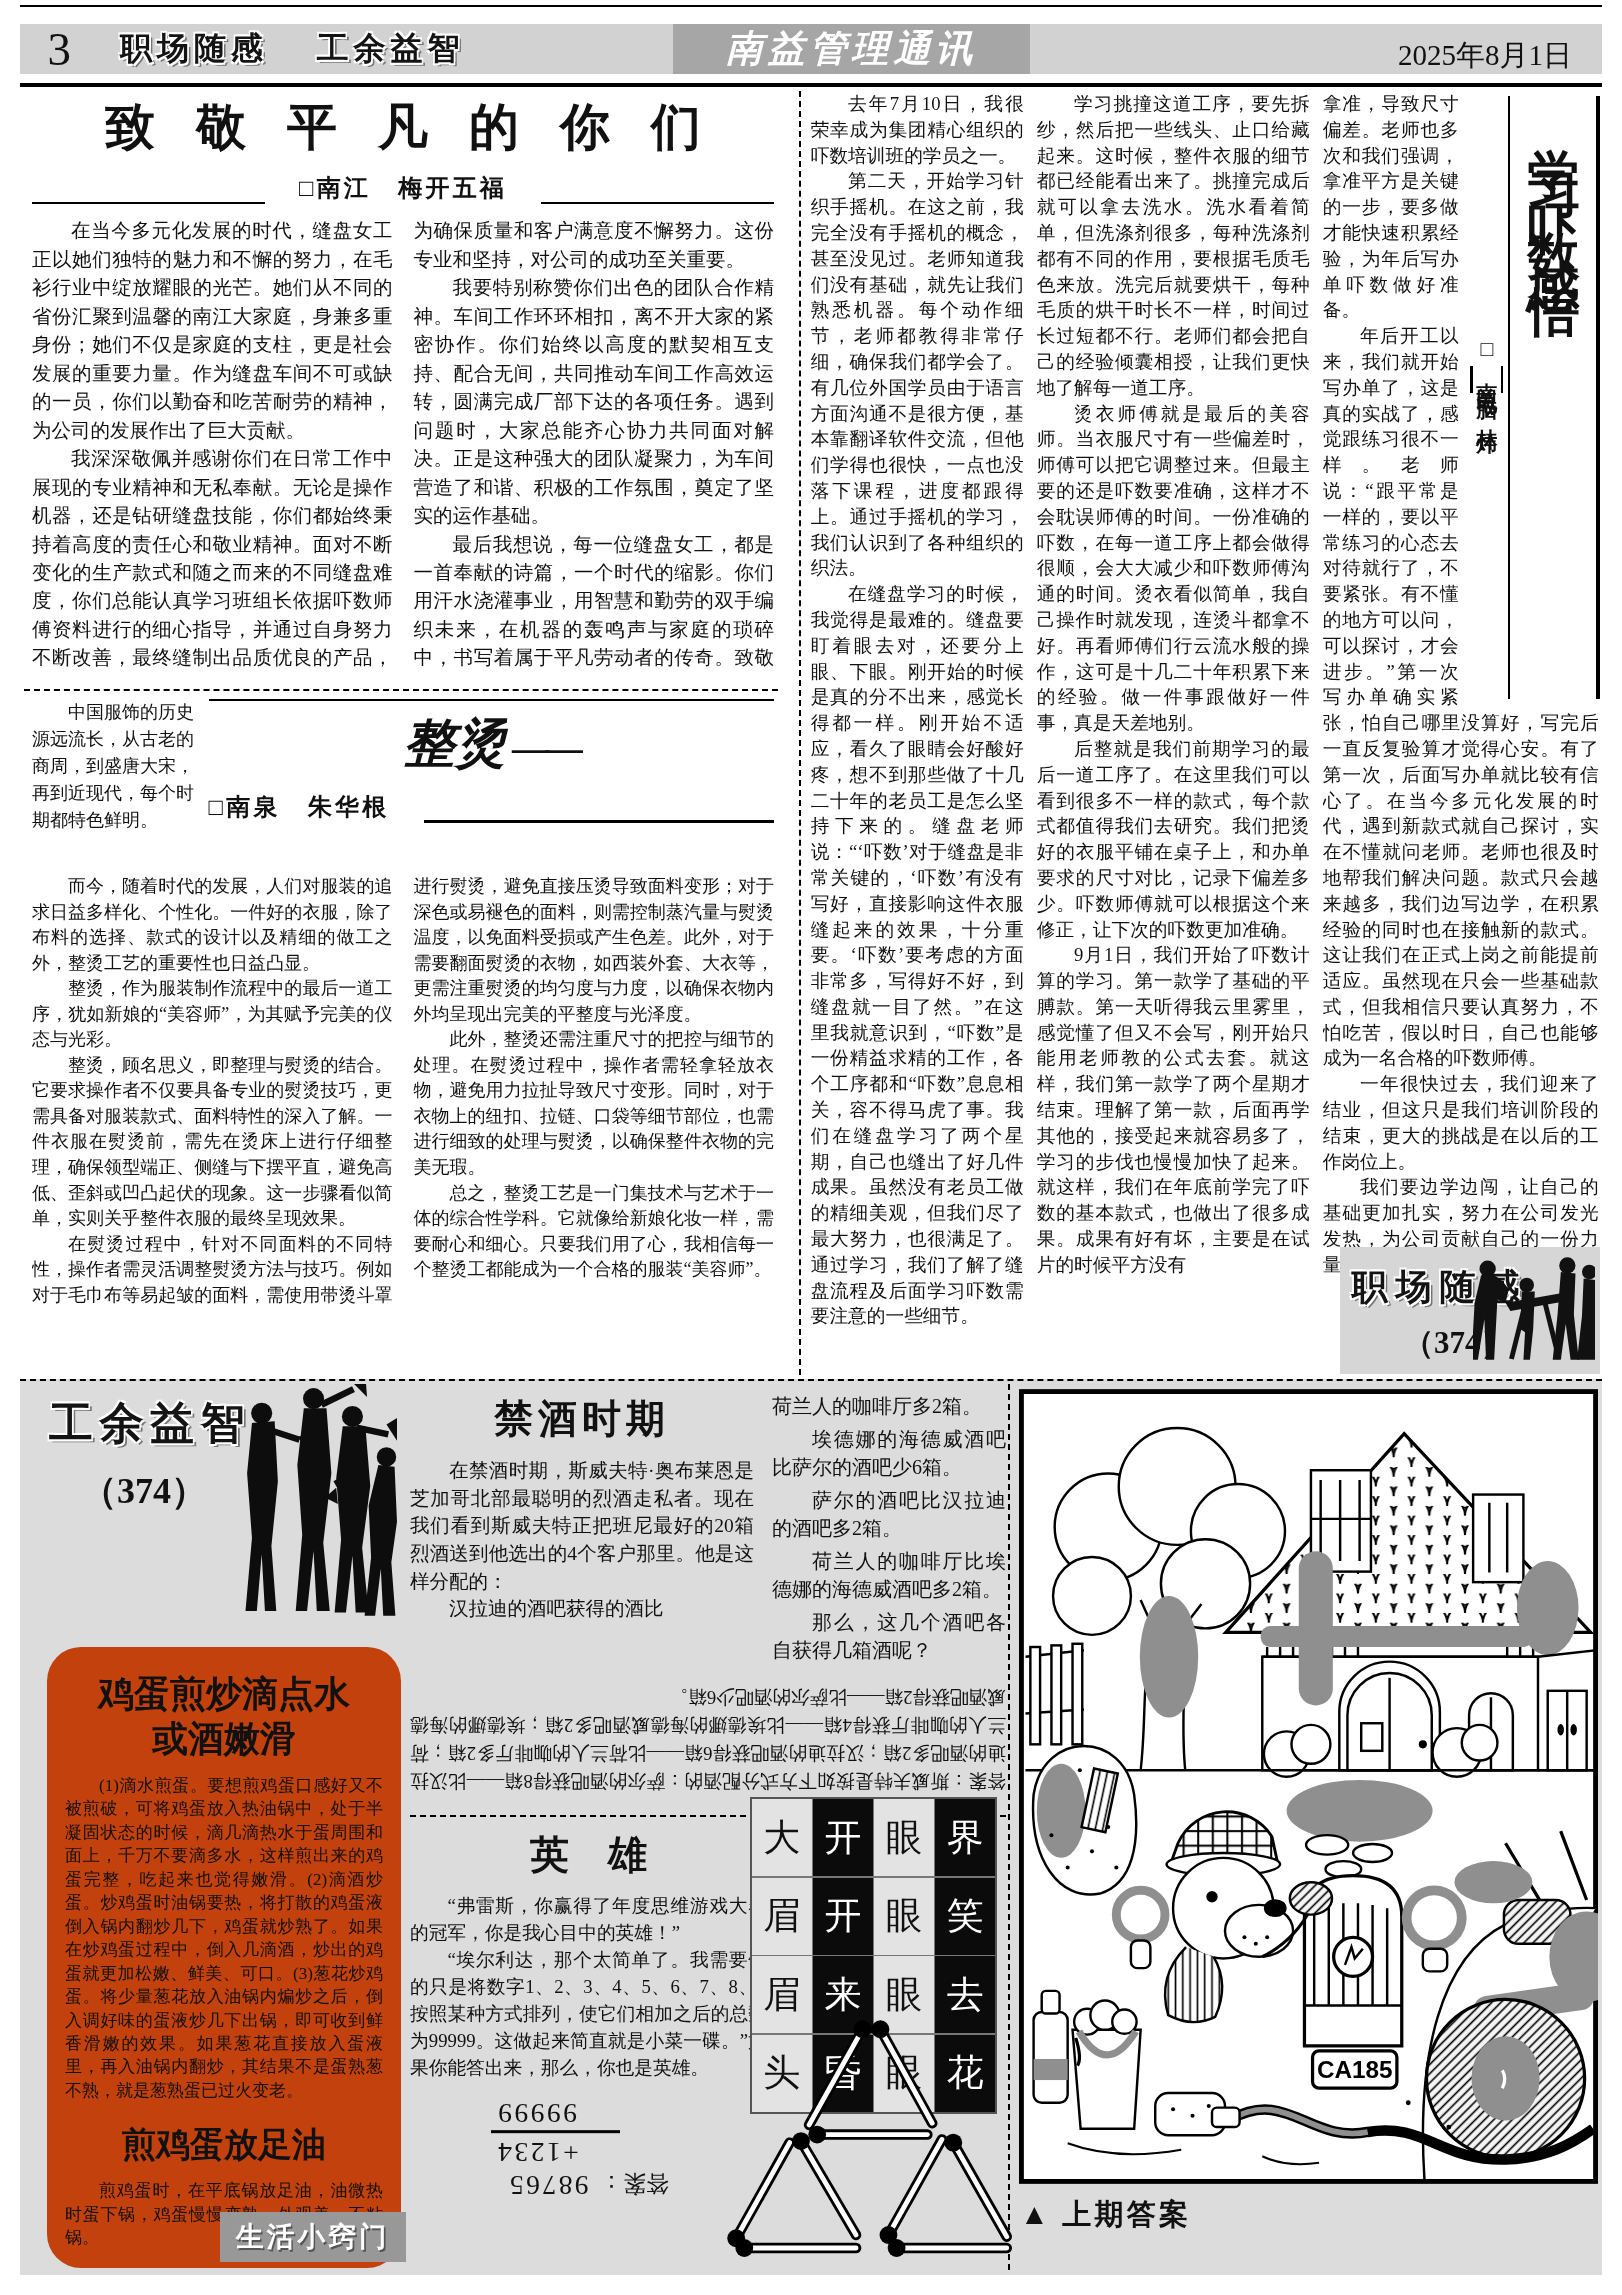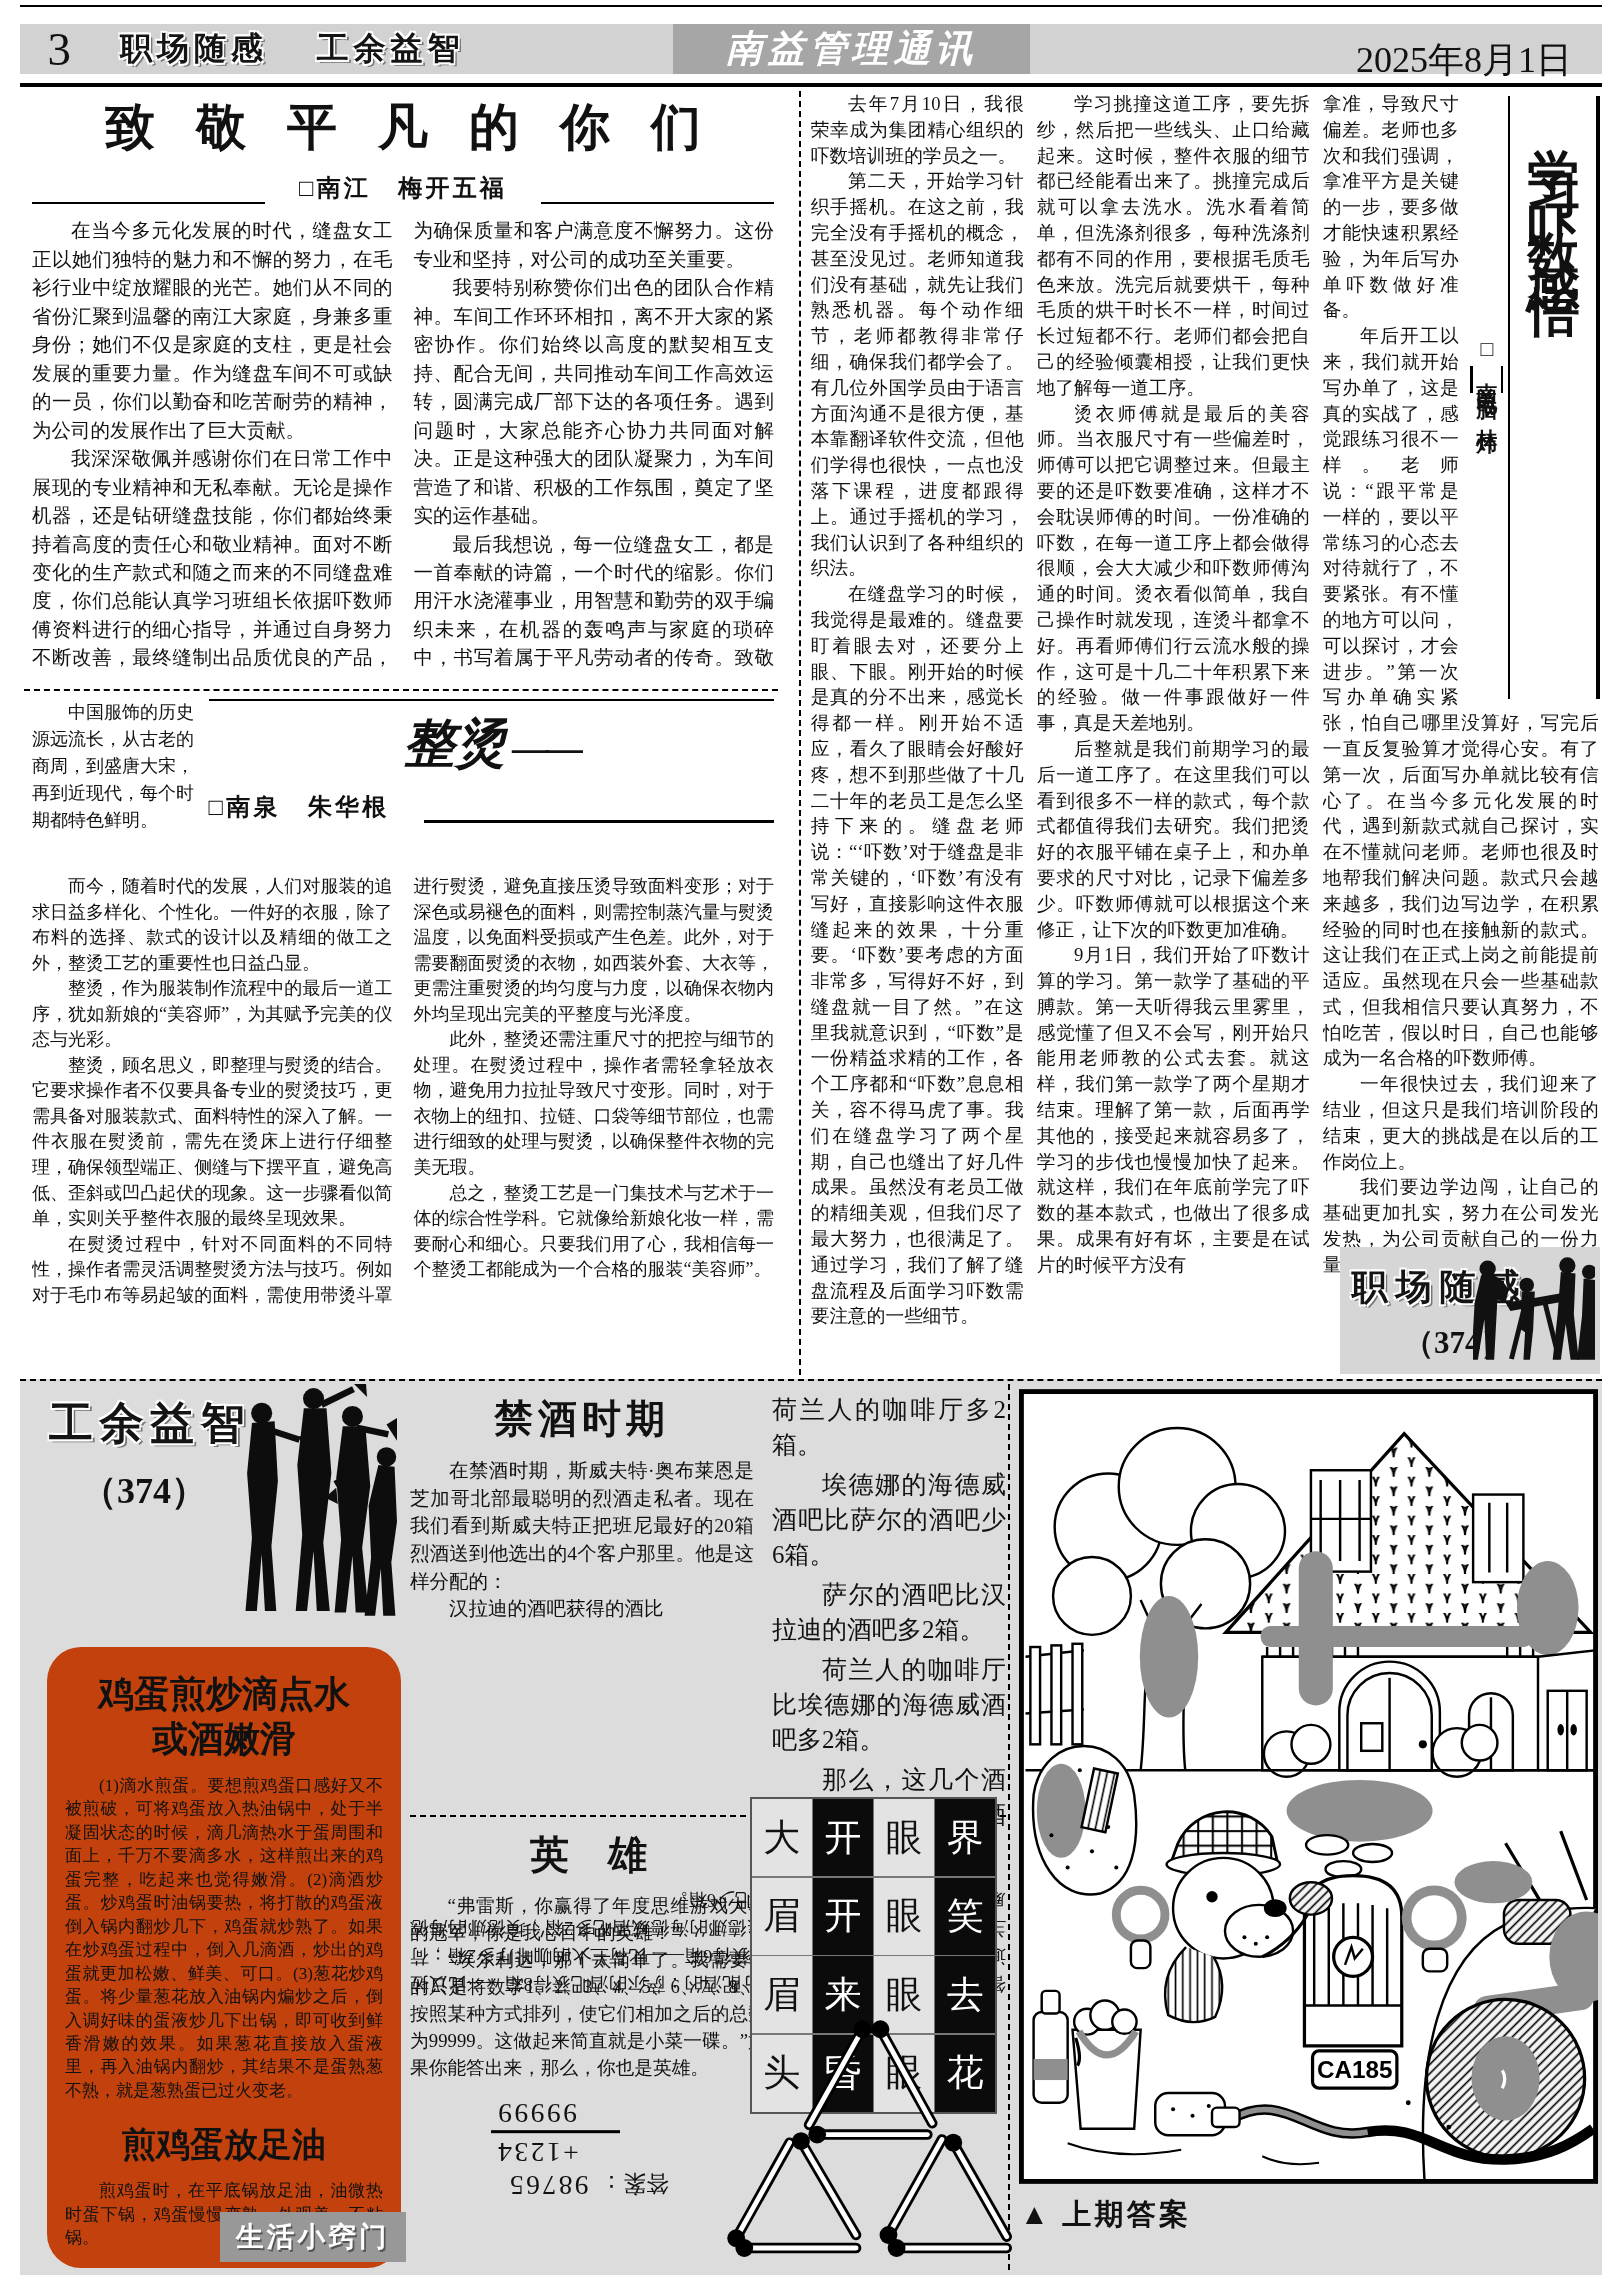--- a/index.html
+++ b/index.html
@@ -14,21 +14,21 @@
   .topline{left:20px;top:4.9px;width:1582px;height:2.4px;background:#000;}
   .header-band{left:20px;top:24px;width:1582px;height:50px;background:#d2d2d2;
                display:flex;align-items:center;}
   .page-num{font-size:47px;line-height:50px;margin-left:27.6px;font-family:"Liberation Serif",serif;}
   .outlined{font-family:"Liberation Sans",sans-serif;font-weight:900;color:#141414;
             text-shadow:1.6px 1.6px 0 #fff,-1.6px -1.6px 0 #fff,1.6px -1.6px 0 #fff,-1.6px 1.6px 0 #fff,3.2px 3.2px 0 #777;}
   .section-name{font-size:32px;margin-left:49px;letter-spacing:4.9px;}
   .masthead{left:673px;top:24px;width:357px;height:50px;background:#a6a6a6;color:#fff;
             font-style:italic;font-weight:bold;font-size:37px;line-height:50px;text-align:center;
             letter-spacing:4.9px;}
-  .date{right:50px;top:36px;font-size:36px;}
+  .date{right:50px;top:36px;font-size:29px;}
   .thick-rule{left:20px;top:83px;width:1582px;height:4px;background:#000;}
 
   
   .tribute{left:32px;top:94px;width:742px;}
   .t-title{font-size:50px;font-weight:bold;text-align:center;letter-spacing:41px;
            text-indent:41px;white-space:nowrap;}
   .author-row{display:flex;align-items:flex-end;gap:34px;margin-top:11.4px;}
   .author-row .rule{flex:1;height:2.4px;background:#000;}
   .author-row .who{font-size:24px;font-weight:bold;letter-spacing:3.2px;}
   .t-body{margin-top:13px;height:487px;overflow:hidden;column-count:2;column-gap:21px;
@@ -82,21 +82,21 @@
   .egg-body2{margin-top:11.4px;font-size:17px;line-height:1.38;}
   .tips-tag{position:absolute;right:-4.9px;bottom:6.5px;background:#989898;color:#fff;
             font-size:27.6px;font-weight:bold;padding:6.5px 16px;letter-spacing:3.2px;
             font-family:"Liberation Sans",sans-serif;text-shadow:1.6px 1.6px 0 #555;}
 
   .proh{left:410px;top:1389px;width:596px;}
   .proh-title{position:absolute;left:0;top:3.2px;width:344px;text-align:center;font-size:39px;
               font-weight:bold;font-family:"Liberation Sans",sans-serif;letter-spacing:4.9px;}
   .proh-cols{display:flex;gap:18px;}
   .proh-left{width:344px;padding-top:68px;font-size:19.5px;line-height:1.42;}
-  .proh-right{width:234px;font-size:25px;line-height:1.4;padding-top:3.2px;}
+  .proh-right{width:234px;font-size:20px;line-height:1.4;padding-top:3.2px;}
   .proh-right .para{margin-bottom:4.9px;}
   .proh-ans{margin-top:14.6px;transform:rotate(180deg);font-size:18.7px;line-height:1.5;}
   .dash-h2{left:410px;top:1815px;width:596px;border-top:2.4px dashed #000;}
 
   .hero{left:410px;top:1828px;width:357px;}
   .hero-title{font-size:39px;font-weight:bold;text-align:center;font-family:"Liberation Sans",sans-serif;}
   .hero-body{margin-top:9.7px;font-size:18.7px;line-height:1.45;}
   .hero-ans{width:178px;margin:16px 0 0 81px;transform:rotate(180deg);font-size:27.6px;}
   .hero-ans .r1{display:flex;align-items:baseline;gap:11.4px;}
   .hero-ans .lbl{font-size:23px;}

